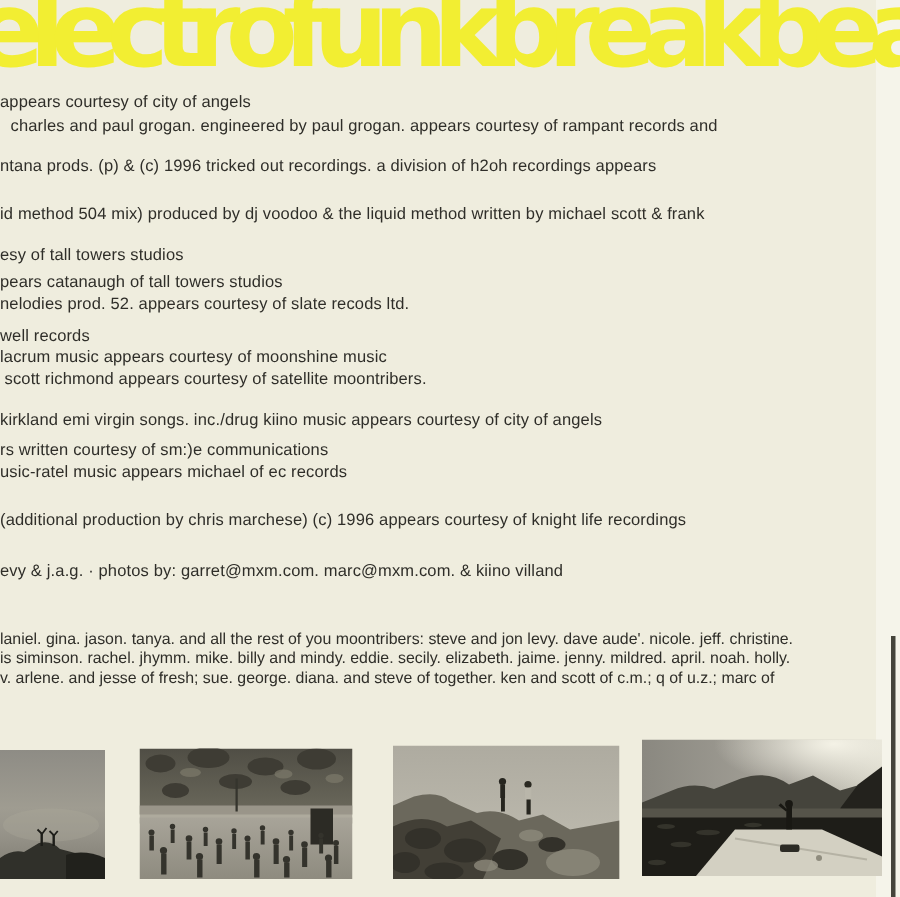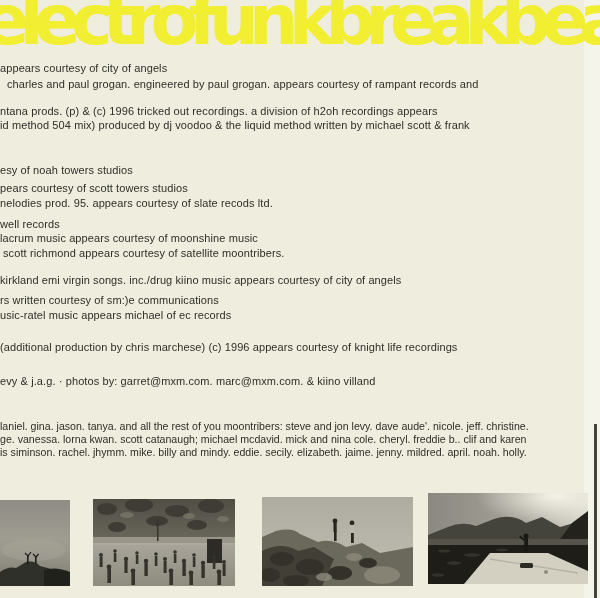--- a/index.html
+++ b/index.html
@@ -54,37 +54,37 @@
 <div class="scan-right-strip"></div>
 <div class="scan-right-line"></div>
 
 <div class="header-band">
   <div class="header-title">electrofunkbreakbeat</div>
 </div>
 
 <div class="cl" style="top:62px">appears courtesy of city of angels</div>
 <div class="cl" style="top:78px;left:7px">charles and paul grogan. engineered by paul grogan. appears courtesy of rampant records and</div>
 <div class="cl" style="top:105px">ntana prods. (p) &amp; (c) 1996 tricked out recordings. a division of h2oh recordings appears</div>
-<div class="cl" style="top:119px">id method 504 mix) produced by dj voodoo &amp; the liquid method written by michael scott &amp; frank</div>
-<div class="cl" style="top:164px">esy of noah towers studios</div>
-<div class="cl" style="top:182px">pears courtesy of scott towers studios</div>
-<div class="cl" style="top:197px">nelodies prod. 95. appears courtesy of slate recods ltd.</div>
+<div class="cl" style="top:137px">id method 504 mix) produced by dj voodoo &amp; the liquid method written by michael scott &amp; frank</div>
+<div class="cl" style="top:164px">esy of tall towers studios</div>
+<div class="cl" style="top:182px">pears catanaugh of tall towers studios</div>
+<div class="cl" style="top:197px">nelodies prod. 52. appears courtesy of slate recods ltd.</div>
 <div class="cl" style="top:218px">well records</div>
 <div class="cl" style="top:232px">lacrum music appears courtesy of moonshine music</div>
 <div class="cl" style="top:247px;left:3px">scott richmond appears courtesy of satellite moontribers.</div>
 <div class="cl" style="top:274px">kirkland emi virgin songs. inc./drug kiino music appears courtesy of city of angels</div>
 <div class="cl" style="top:294px">rs written courtesy of sm:)e communications</div>
 <div class="cl" style="top:309px">usic-ratel music appears michael of ec records</div>
 <div class="cl" style="top:341px">(additional production by chris marchese) (c) 1996 appears courtesy of knight life recordings</div>
 <div class="cl" style="top:375px">evy &amp; j.a.g.  ·  photos by: garret@mxm.com. marc@mxm.com. &amp; kiino villand</div>
 
 <div class="thanks">
   <div>laniel. gina. jason. tanya. and all the rest of you moontribers: steve and jon levy. dave aude'. nicole. jeff. christine.</div>
-  <div>ge. vanessa. lorna kwan. scott catanaugh; michael mcdavid. mick and nina cole. cheryl. freddie b.. clif and karen</div>
   <div>is siminson. rachel. jhymm. mike. billy and mindy. eddie. secily. elizabeth. jaime. jenny. mildred. april. noah. holly.</div>
+  <div>v. arlene. and jesse of fresh; sue. george. diana. and steve of together. ken and scott of c.m.; q of u.z.; marc of</div>
 </div>
 
 <svg class="photo ph1" viewBox="0 0 70 86" preserveAspectRatio="none" role="img" aria-label="two figures on a desert mound under hazy sky">
   <defs>
     <linearGradient id="p1g" x1="0" y1="0" x2="0" y2="1">
       <stop offset="0" stop-color="#8e8c85"></stop>
         <stop offset="0.45" stop-color="#9f9c91"></stop>
       <stop offset="0.62" stop-color="#98958b"></stop>
         <stop offset="1" stop-color="#7d7a70"></stop>
     </linearGradient>

